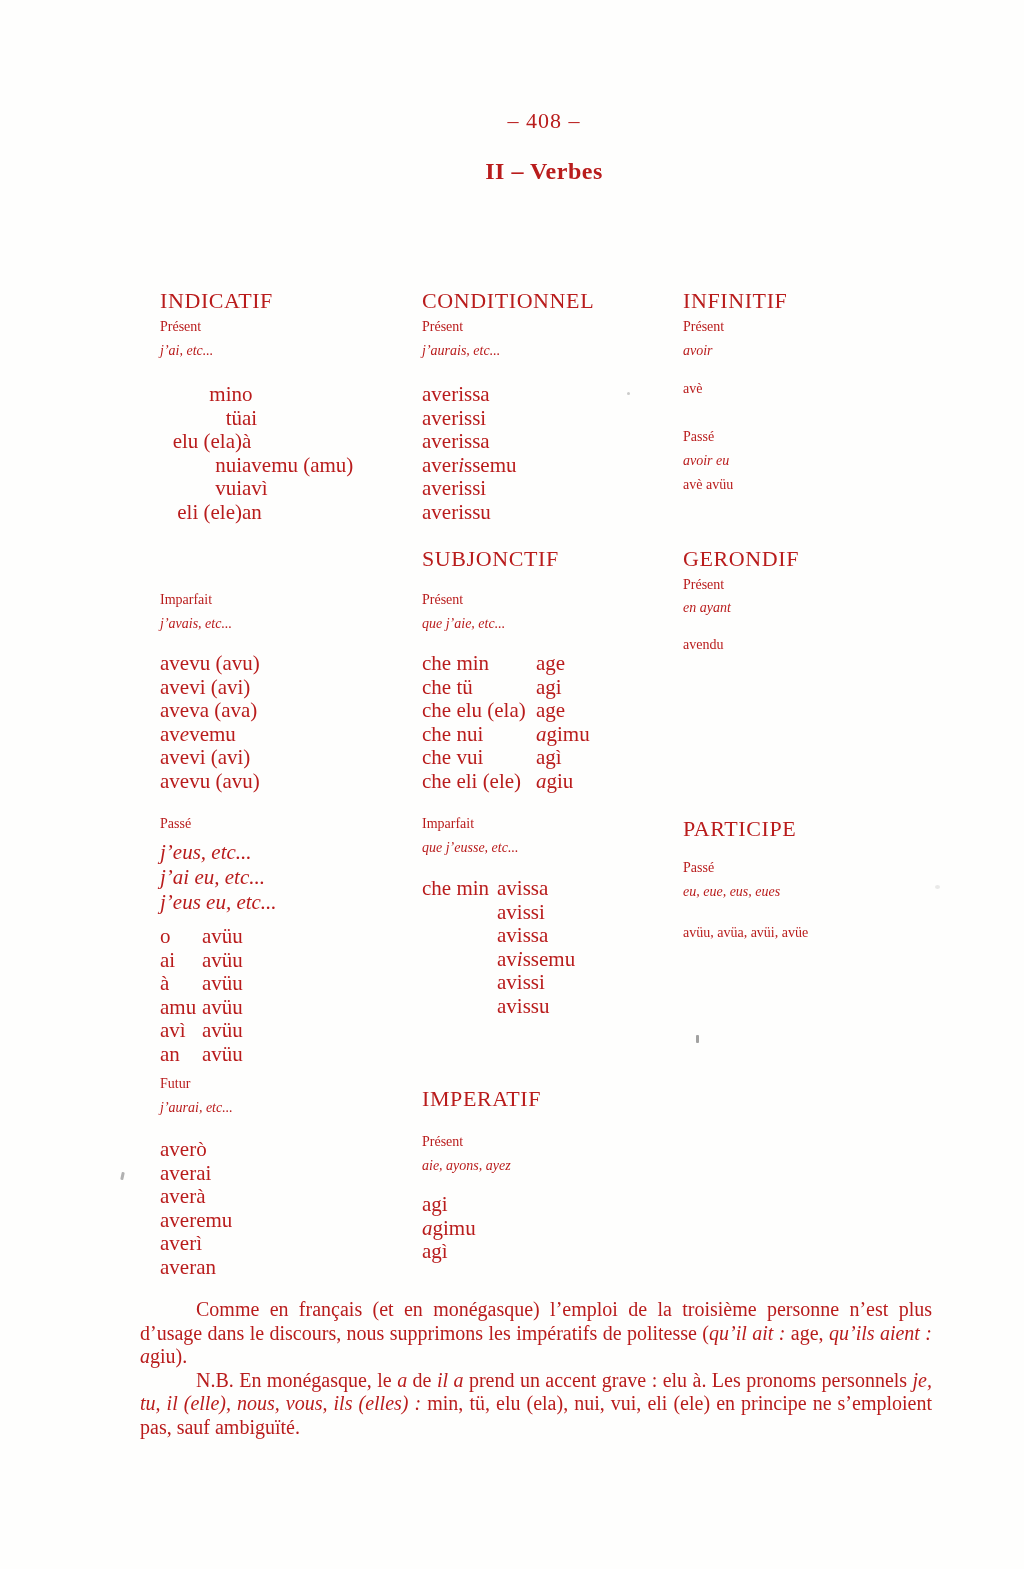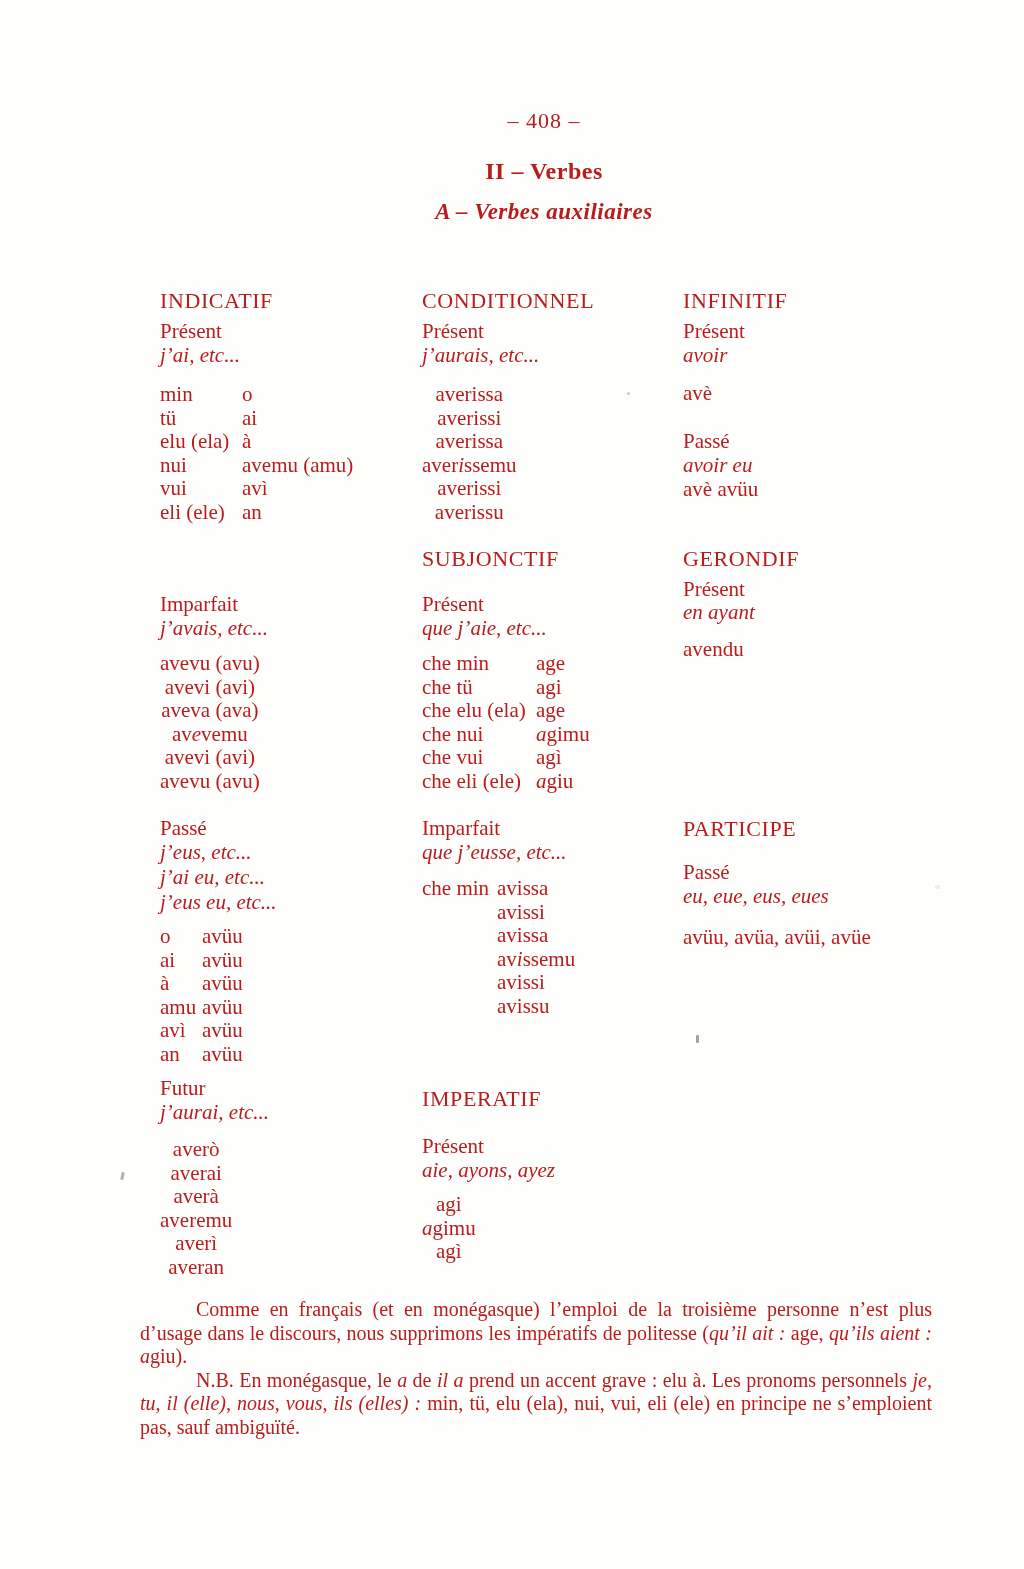--- a/index.html
+++ b/index.html
@@ -9,40 +9,39 @@
     font-family:"Liberation Serif","DejaVu Serif",serif;
   }
   .abs{position:absolute;}
   .ctr{left:64px;width:960px;text-align:center;}
   .pagenum{font-size:22px;letter-spacing:1px;}
   .booktitle{font-size:24px;font-weight:bold;letter-spacing:.5px;}
   .subtitle{font-size:23px;font-weight:bold;font-style:italic;letter-spacing:.5px;}
   .verbtitle{font-size:25px;letter-spacing:.5px;}
   .verbtitle .paren{font-style:italic;}
   .h{font-size:22px;letter-spacing:.6px;}
-  .t{font-size:21px;}
+  .t{font-size:14px;}
   .i{font-style:italic;}
-  .forms > div{font-size:21px;line-height:23.5px;white-space:nowrap;text-align:center;}
+  .forms > div{font-size:21px;line-height:23.5px;white-space:nowrap;}
   .tbl .r{display:flex;font-size:21px;line-height:23.5px;white-space:nowrap;}
   .c1{flex:0 0 auto;}
-  .w82{width:82px;} .w42{width:42px;} .w114{width:114px;} .w75{width:75px;}
+  .w82{width:82px;text-align:right;} .w42{width:42px;} .w114{width:114px;} .w75{width:75px;}
   .glosses > div{font-size:21px;line-height:24.8px;font-style:italic;white-space:nowrap;}
   .footer{position:absolute;left:140px;top:1298px;width:792px;
     font-size:20px;line-height:23.6px;text-align:justify;}
   .footer p{margin:0;text-indent:56px;}
   .speck{position:absolute;background:#555;}
 </style>
 </head>
 <body>
 
 <div class="page">
 
   <div class="abs ctr pagenum" style="top:108px">– 408 –</div>
   <div class="abs ctr booktitle" style="top:158px">II – Verbes</div>
-  <div class="abs ctr subtitle" style="top:199px">A – Verbes auxiliaires</div>
 
   <div class="abs h" style="left:160px;top:288px">INDICATIF</div>
   <div class="abs t" style="left:160px;top:319px">Présent</div>
   <div class="abs t i" style="left:160px;top:343px">j’ai, etc...</div>
   <div class="abs tbl" style="left:160px;top:383px">
     <div class="r">
         <span class="c1 w82">min</span>
         <span>o</span>
       </div>
     <div class="r">

